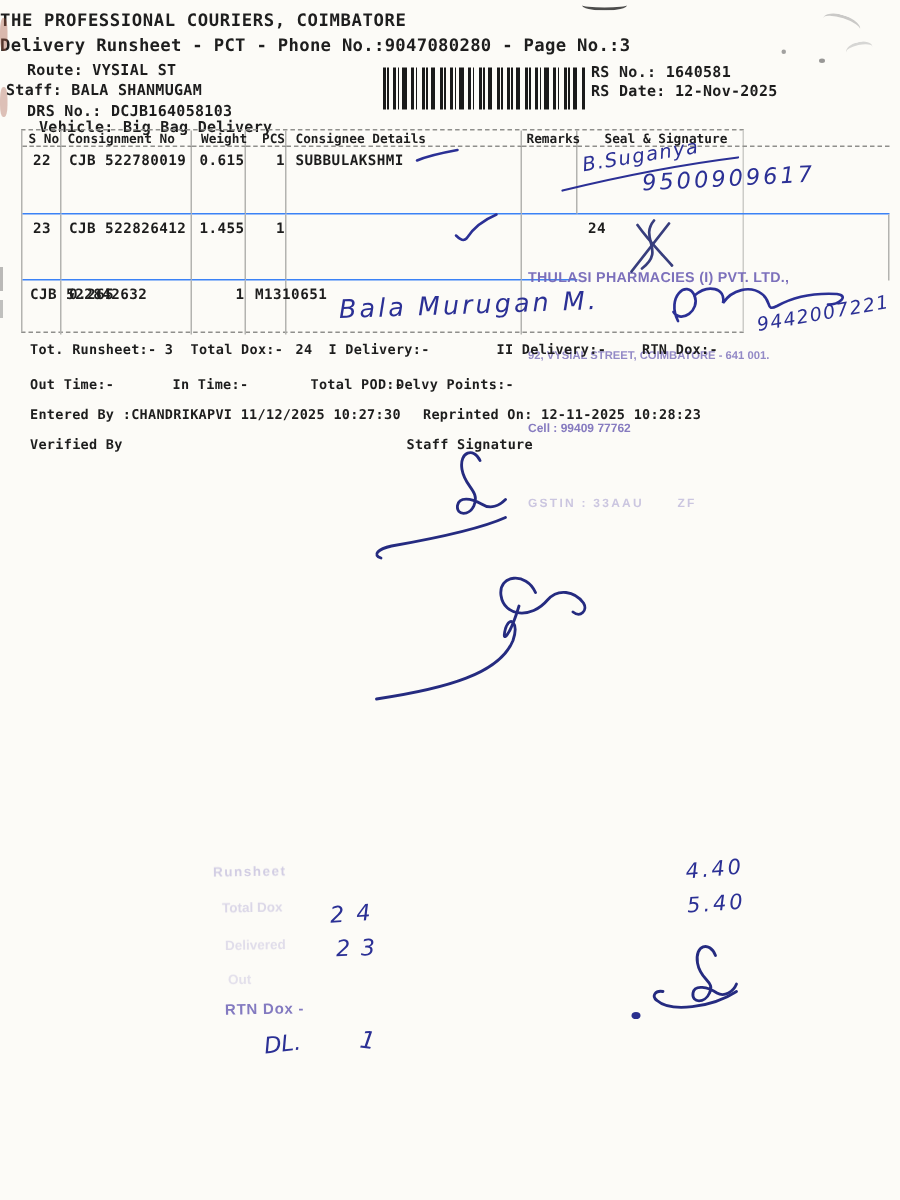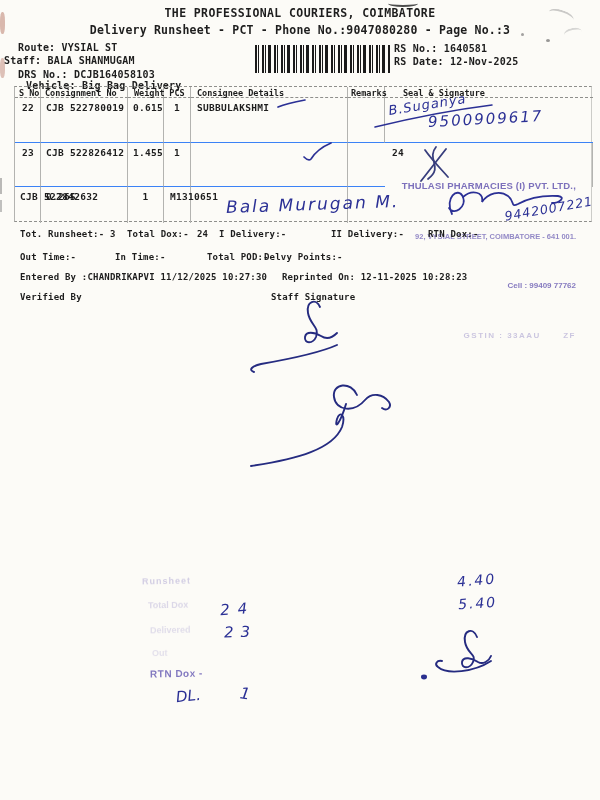--- a/index.html
+++ b/index.html
@@ -1,44 +1,44 @@
 <!DOCTYPE html>
 <html><head>
 <meta charset="utf-8">
 <style>
   html,body{margin:0;padding:0}
   body{width:600px;height:800px;position:relative;background:#fcfbf7;overflow:hidden;
        font-family:"DejaVu Sans Mono",monospace;color:#1d1d1d;}
   .abs{position:absolute;white-space:pre}
   .print{font-weight:700;color:#1e1e1e}
-  .center{left:0;width:600px;text-align:center}
+  .center{left:0;width:600px;}
   .title{top:6px;font-size:11.5px;letter-spacing:.4px}
   .subtitle{top:23px;font-size:11.5px;letter-spacing:.2px}
   .info{font-size:10px;font-weight:700;letter-spacing:.2px}
   .barcode{left:255px;top:45px;width:135px;height:28px;
     background:repeating-linear-gradient(90deg,#1a1a1a 0 2px,transparent 2px 3px,#1a1a1a 3px 4px,transparent 4px 7px,#1a1a1a 7px 9px,transparent 9px 10px,#1a1a1a 10px 11px,transparent 11px 13px,#1a1a1a 13px 16px,transparent 16px 19px)}
   
-  .tbl{position:absolute;left:14px;top:86px;width:578px;height:136px;display:grid;
+  .tbl{position:absolute;left:14px;top:86px;width:482px;height:136px;display:grid;
        grid-template-columns:26px 87px 36px 27px 157px 37px 208px;
        grid-template-rows:11px 45px 44px 36px;box-sizing:border-box;
        border-top:1px dashed #8f8f8c;border-bottom:1px dashed #8f8f8c;
        border-left:1px solid #b3b3b0;border-right:1px solid #ccccc8}
   .tbl>div{box-sizing:border-box;border-right:1px solid #b3b3b0;overflow:visible}
   .tbl>div.lastcol{border-right:none}
   .th{font-size:8.5px;font-weight:700;line-height:10px;padding:1px 0 0 4px;border-bottom:1px dashed #8f8f8c;white-space:pre}
   .td{font-size:9.5px;font-weight:700;padding:4px 0 0 5px;letter-spacing:.3px;border-bottom:1px solid #3b82f6;white-space:pre}
   .lastrow{border-bottom:none !important}
-  .cent{text-align:center;padding-left:0 !important}
+  .cent{text-align:right;padding-left:0 !important}
   
   .sum{font-size:9px;font-weight:700;letter-spacing:.2px}
   
   .hw{font-family:"DejaVu Sans",sans-serif;font-style:italic;color:#2b3095;font-weight:400}
   
   .stamp{font-family:"Liberation Sans",sans-serif;color:#7164b6;font-weight:700}
-  .seal{left:352px;top:140px;width:224px;text-align:right;line-height:1.25}
+  .seal{left:352px;top:140px;width:224px;text-align:left;line-height:1.25}
   .seal .s1{font-size:9.5px;letter-spacing:.2px;opacity:.92}
   .seal .s2{font-size:7.5px;opacity:.75}
   .seal .s3{font-size:8px;opacity:.85}
   .seal .s4{font-size:8px;opacity:.35;letter-spacing:1.5px}
   .fade{filter:blur(.3px)}
   .overlay{position:absolute;left:0;top:0;pointer-events:none}
   .artifact{position:absolute}
 </style>
 </head>
 <body>

